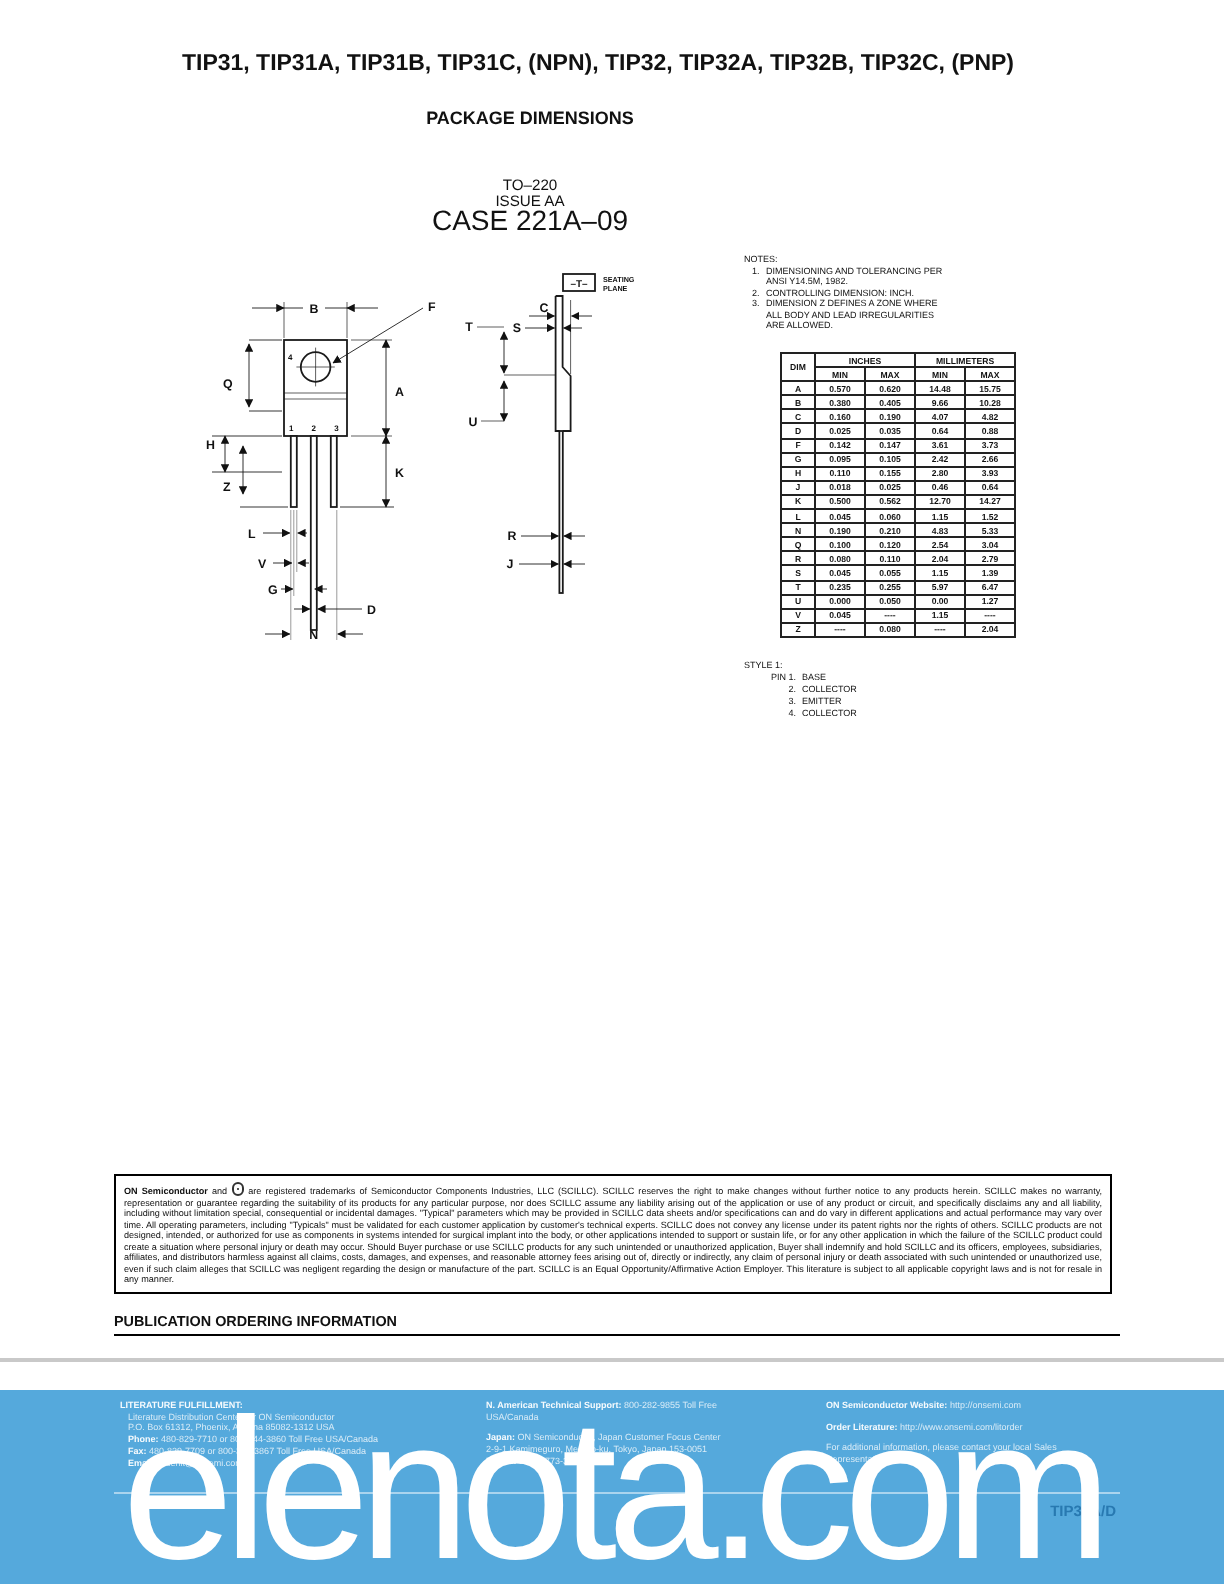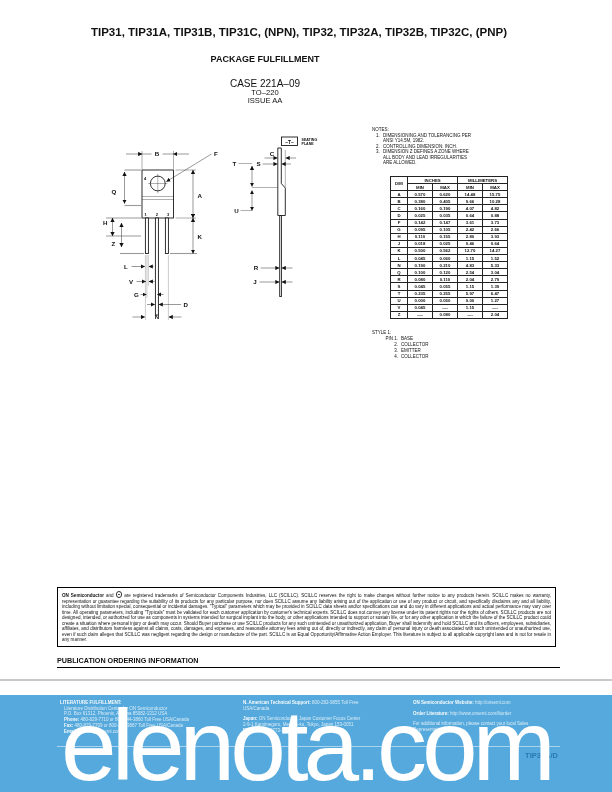--- a/index.html
+++ b/index.html
@@ -4,21 +4,21 @@
 <style>
   html,body{margin:0;padding:0;background:#888;}
   #page{position:relative;width:612px;height:792px;background:#ffffff;overflow:hidden;
         font-family:"Liberation Sans",sans-serif;color:#111;}
   .abs{position:absolute;}
   
   .hline{left:0;width:530px;text-align:center;}
   .title{top:26px;font-size:11.5px;font-weight:bold;padding-left:34px;}
   .sub{top:54px;font-size:9px;font-weight:bold;}
   .pkg{top:76px;font-size:7.6px;margin-top:12px;}
-  .case{top:78px;font-size:10px;}
+  .case{top:102px;font-size:14px;}
   .issue{top:96px;font-size:7.6px;}
   
   #notes{left:372px;top:127px;width:104px;font-size:4.5px;line-height:5.5px;}
   .note{display:flex;}
   .nnum{flex:none;width:7px;margin-left:4px;}
   .ntext{flex:1;}
   
   #dimtbl{left:390px;top:176px;}
   #dimtbl table{border-collapse:collapse;font-family:"Liberation Sans",sans-serif;
     font-size:4.3px;font-weight:bold;table-layout:fixed;}
@@ -63,21 +63,21 @@
   .thin{stroke:#1a1a1a;stroke-width:0.35;fill:none;}
   .ext{stroke:#9a9a9a;stroke-width:1.1;}
   .exv{stroke:#9a9a9a;stroke-width:0.5;}
 </style>
 </head>
 <body>
 
 <div id="page">
 
   <div class="abs hline title">TIP31, TIP31A, TIP31B, TIP31C, (NPN), TIP32, TIP32A, TIP32B, TIP32C, (PNP)</div>
-  <div class="abs hline sub">PACKAGE FULFILLMENT</div>
+  <div class="abs hline sub">PACKAGE DIMENSIONS</div>
   <div class="abs hline pkg">TO–220</div>
   <div class="abs hline case">CASE 221A–09</div>
   <div class="abs hline issue">ISSUE AA</div>
 
   <svg class="abs" style="left:95px;top:125px;" width="250" height="200" viewBox="95 125 250 200">
     <defs>
       <marker id="arr" viewBox="0 0 8 8" refX="7.4" refY="4" markerWidth="4.2" markerHeight="4.2" markerUnits="userSpaceOnUse" orient="auto-start-reverse">
         <path d="M0,0 L8,4 L0,8 z" fill="#111"></path>
       </marker>
     </defs>

